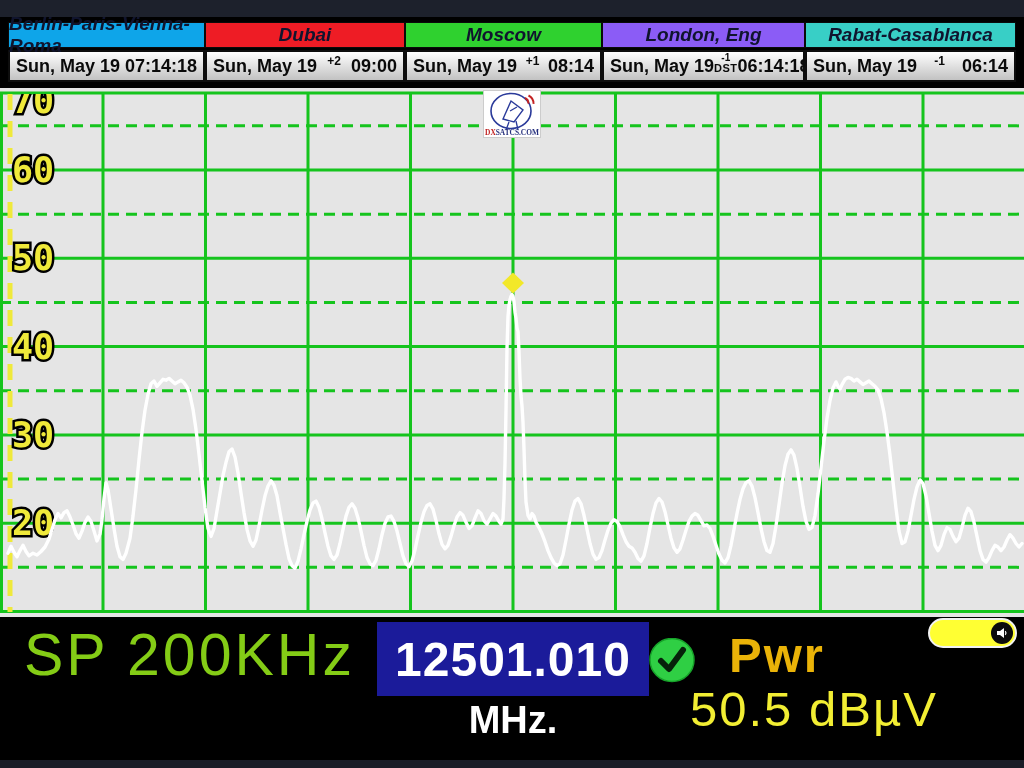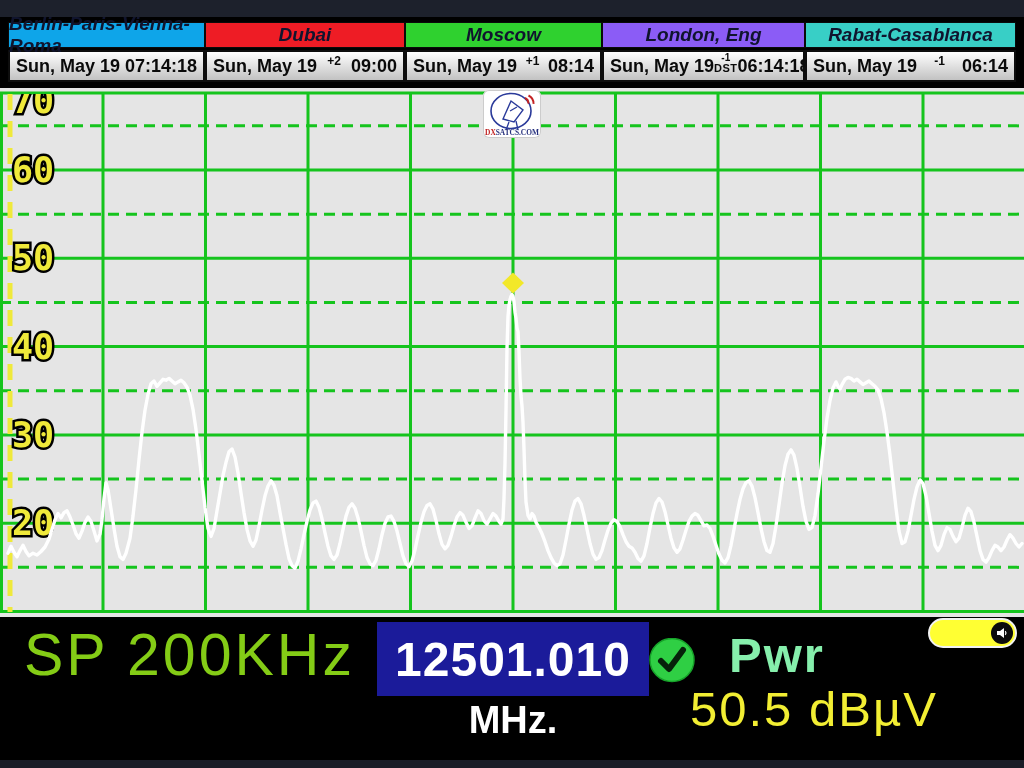--- a/index.html
+++ b/index.html
@@ -33,35 +33,35 @@
   .spectrum{position:absolute;left:0;top:88px;width:1024px;height:529px;background:#e5e5e5;}
   #spec-svg{position:absolute;left:0;top:0;}
   .grid-solid{stroke:#15c41d;stroke-width:3;}
   .grid-dashed{stroke:#15c41d;stroke-width:3;stroke-dasharray:11 7;}
   .axis-dash{stroke:#efe93a;stroke-width:5;stroke-dasharray:16 11;}
   .trace{stroke:#ffffff;stroke-width:3.4;fill:none;stroke-linejoin:round;stroke-linecap:round;}
   .marker{fill:#f2e829;}
   .ylab{font-family:"DejaVu Sans Mono",monospace;font-weight:bold;font-size:35px;fill:#efe93a;
         paint-order:stroke;stroke:#000;stroke-width:5px;}
   .logo{position:absolute;left:483px;top:2px;width:58px;height:48px;background:#fff;
-        border-radius:6px;box-shadow:0 0 0 1px #ccc inset;}
+        border-radius:0;box-shadow:0 0 0 1px #ccc inset;}
 
   
   .bottom-panel{position:absolute;left:0;top:617px;width:1024px;height:143px;background:#000;}
   .sp-label{position:absolute;left:24px;top:6px;font-weight:normal;font-size:59px;line-height:1.1;
             color:#84cc16;letter-spacing:3px;}
   .rbw-label{position:absolute;left:22px;top:62px;font-weight:bold;font-size:49px;line-height:1.1;
              color:#fff;letter-spacing:3px;}
   .freq-box{position:absolute;left:377px;top:5px;width:272px;height:74px;background:#1b1b9a;
             color:#fff;font-weight:bold;font-size:48px;letter-spacing:1px;
             display:flex;align-items:center;justify-content:center;}
   .freq-unit{position:absolute;left:377px;top:82px;width:272px;text-align:center;
              color:#fff;font-weight:bold;font-size:38px;}
   .check-badge{position:absolute;left:649px;top:21px;width:46px;height:45px;}
-  .pwr-label{position:absolute;left:729px;top:12px;color:#86efac;font-weight:bold;font-size:49px;
+  .pwr-label{position:absolute;left:729px;top:12px;color:#eab308;font-weight:bold;font-size:49px;
              line-height:1.1;letter-spacing:2px;}
   .pwr-value{position:absolute;left:690px;top:66px;color:#f2ee33;font-weight:normal;font-size:49px;
              line-height:1.1;letter-spacing:2px;}
   .volume-pill{position:absolute;left:928px;top:1px;width:89px;height:30px;background:#ffff33;
                border:2px solid #f2f2f2;border-radius:16px;box-sizing:border-box;cursor:pointer;}
   .vol-circle{position:absolute;right:2px;top:2px;width:22px;height:22px;background:#0d0d0d;
               border-radius:50%;display:flex;align-items:center;justify-content:center;}
 </style>
 </head>
 <body>

